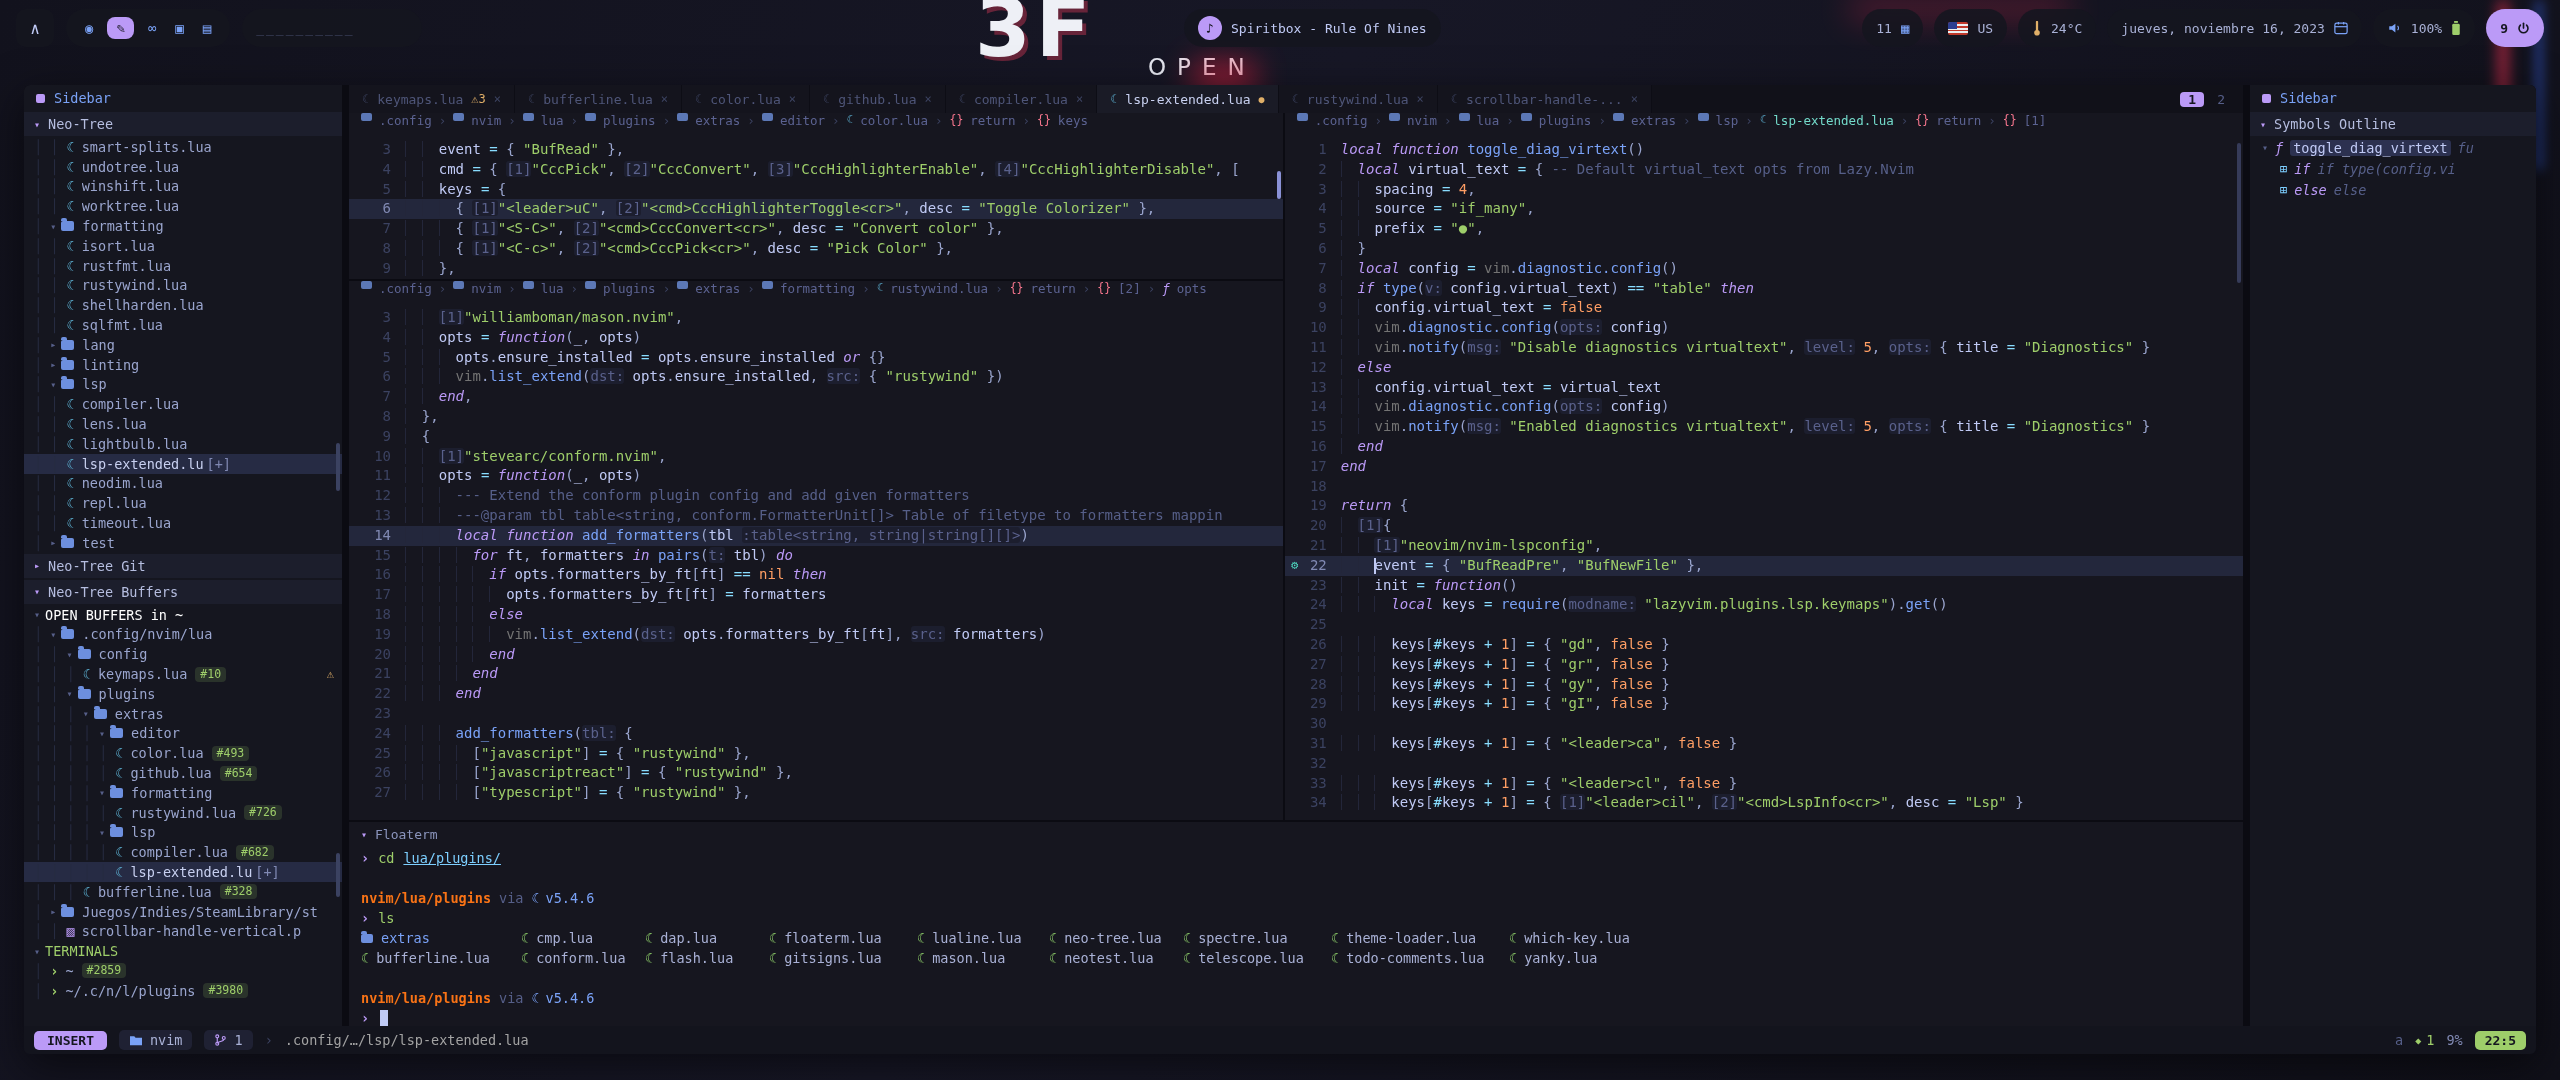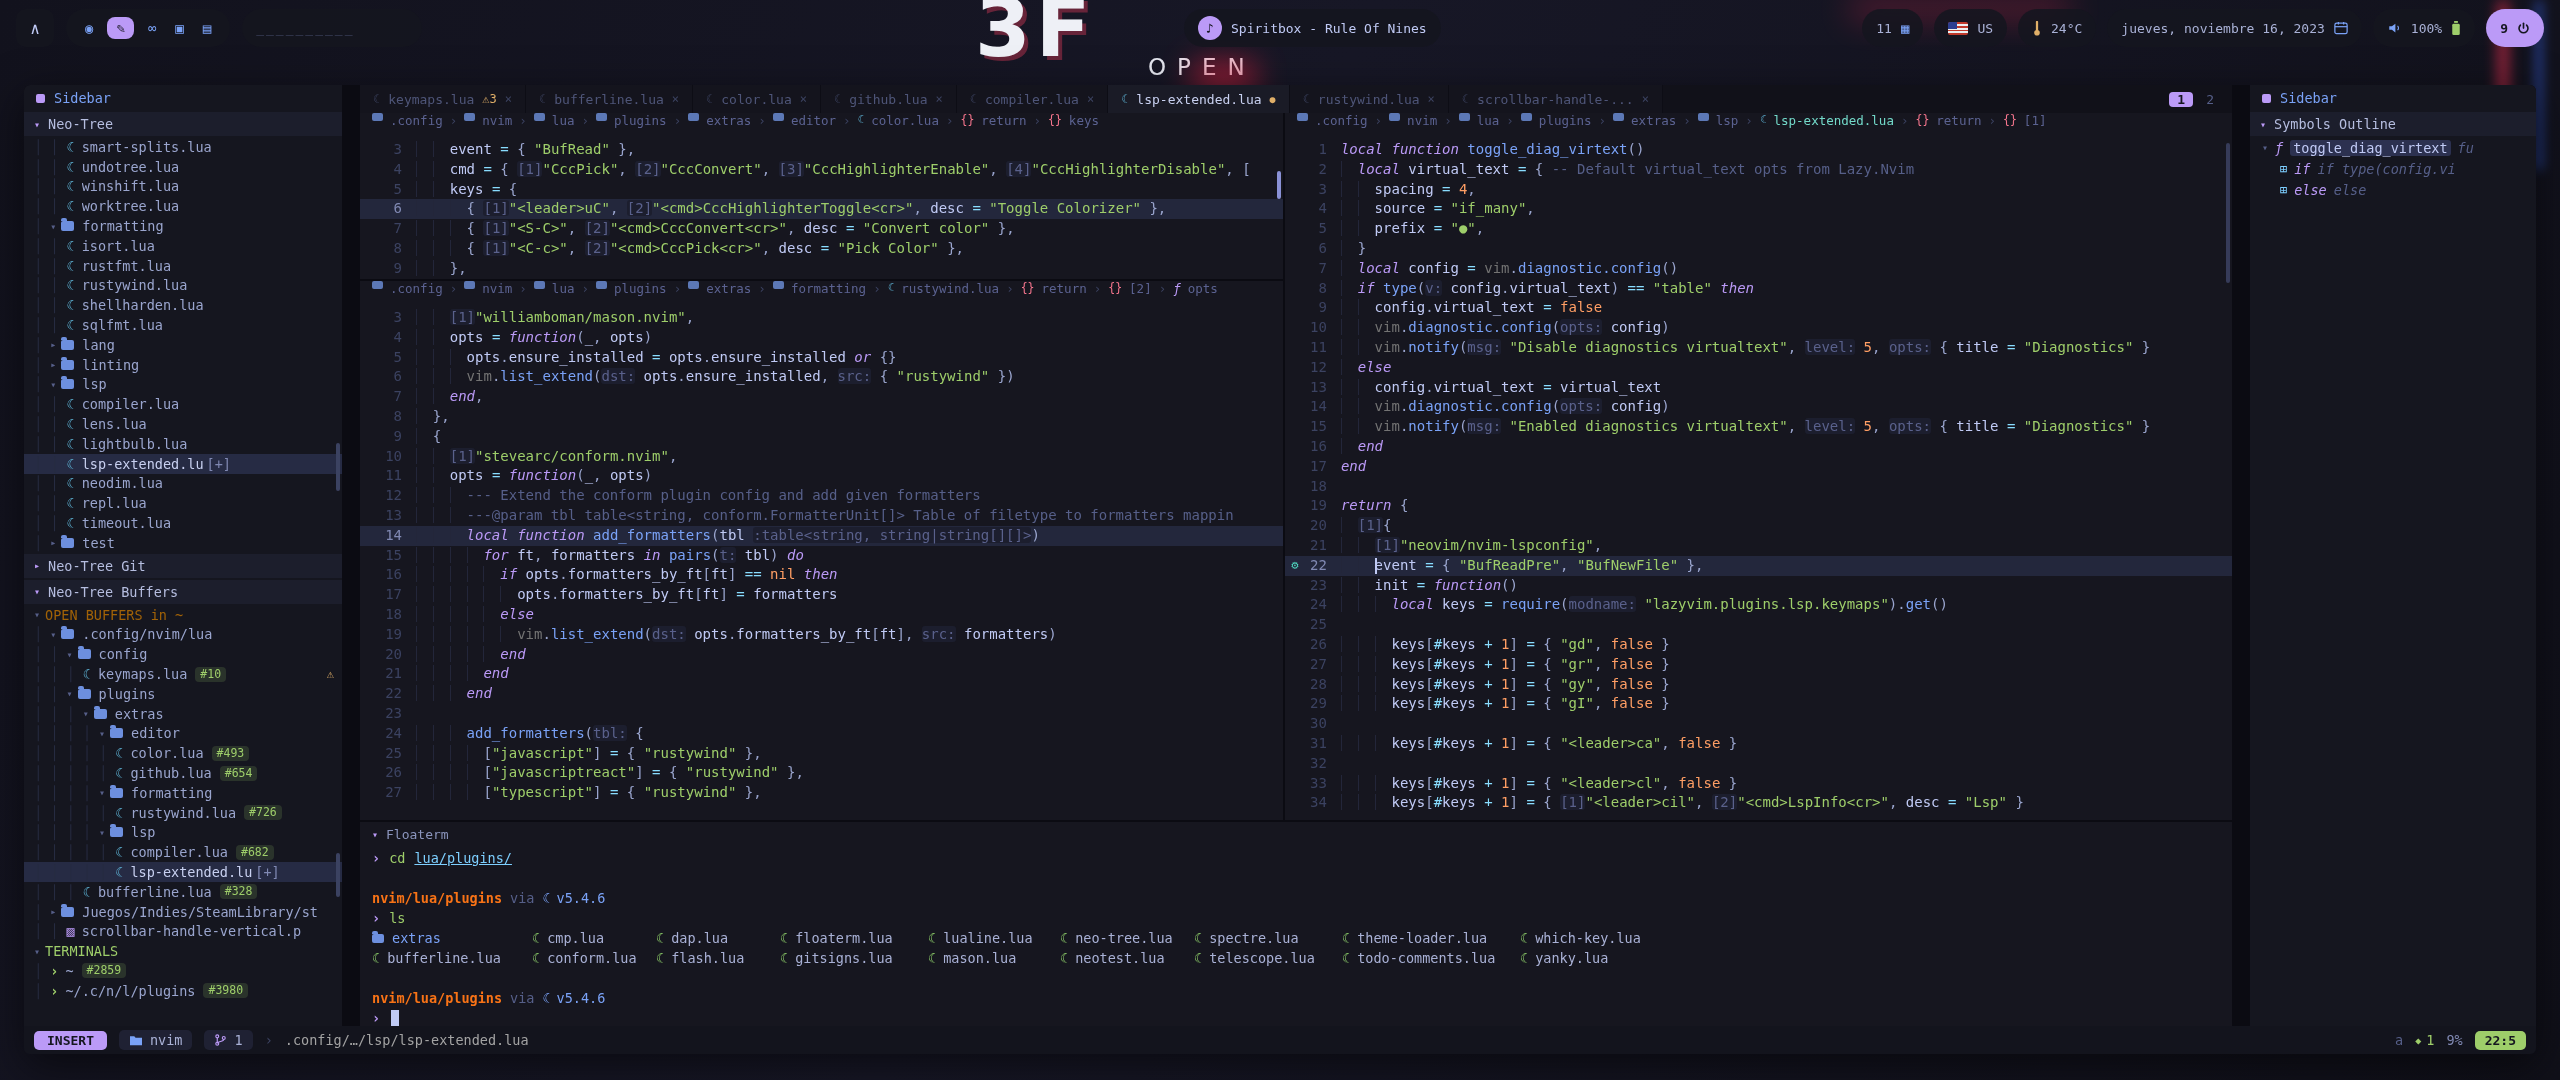--- a/index.html
+++ b/index.html
@@ -25,21 +25,21 @@
   .music{position:absolute;left:1168px;top:2px}
   .disc{width:24px;height:24px;border-radius:50%;background:#bb9af7;color:#15161f;display:flex;align-items:center;justify-content:center;font-size:13px;flex:none}
   .music .mtitle{color:#c0caf5}
   .tb-right{margin-left:auto;display:flex;gap:11px;align-items:center}
   .gridic{color:#7aa2f7;font-size:14px}
   .flag{width:20px;height:13px;border-radius:2px;position:relative;overflow:hidden;background:repeating-linear-gradient(180deg,#c0392b 0 1.9px,#ecf0f1 1.9px 3.8px)}
   .flag::after{content:"";position:absolute;left:0;top:0;width:9px;height:7px;background:#2c3e90}
   .pill.power{background:#bb9af7;color:#15161f;font-weight:bold}
   
   .winstack{position:absolute;left:24px;right:24px;top:85px;bottom:26px;display:flex;flex-direction:column;z-index:4;border-radius:6px;overflow:hidden;box-shadow:0 12px 44px rgba(0,0,0,.55)}
-  .cols{flex:1;min-height:0;display:flex;gap:18px;background:#0b0b12}
+  .cols{flex:1;min-height:0;display:flex;gap:7px;background:#0b0b12}
   .sbar{width:318px;flex:none;background:#15161f;position:relative;overflow:hidden;display:flex;flex-direction:column}
   .sbar.right{width:286px}
   .editor{flex:1;min-width:0;display:flex;flex-direction:column;background:#15161f}
   
   .winbar{height:26px;flex:none;display:flex;align-items:center;gap:9px;padding:0 12px;color:#7aa2f7;font-size:13.5px}
   .wbdot{width:9px;height:9px;border-radius:2px;background:#bb9af7;flex:none}
   .sec-h{height:24px;flex:none;display:flex;align-items:center;gap:8px;padding:0 10px;background:#1c1e2c;color:#b6bee0;font-size:13.5px;margin:1px 0}
   .sec-h .chev{font-size:10px;color:#bb9af7}
   
   .tree{font-size:13.5px}
@@ -47,21 +47,21 @@
   .trow.current{background:#262b44;color:#c8d0f0}
   .guide{color:#262b41}
   .chevt{color:#565f89;font-size:10px;margin-right:5px;flex:none}
   .licon{color:#5db2d4;margin-right:7px;flex:none}
   .iicon{color:#bb9af7;margin-right:7px;flex:none}
   .ticon-term{color:#9ece6a;margin-right:7px;flex:none;font-weight:bold}
   .fic{width:13px;height:10px;background:#6d8fde;border-radius:2px;position:relative;display:inline-block;margin-right:8px;flex:none}
   .fic::before{content:"";position:absolute;top:-3px;left:0;width:6px;height:3px;background:inherit;border-radius:2px 2px 0 0}
   .fic.sm{width:12px;height:9px}
   .tlab{overflow:hidden;text-overflow:ellipsis}
-  .tlab.muted{color:#a16207}
+  .tlab.muted{color:#ffffff}
   .tlab.green{color:#9ece6a}
   .suffix{color:#8089b3;margin-left:3px}
   .nbadge{margin-left:8px;background:rgba(158,206,106,.16);color:#9ece6a;font-size:11.5px;padding:0 5px;border-radius:4px;line-height:15px;flex:none}
   .warnic{margin-left:auto;color:#e0af68;font-size:12px}
   .sb-thumb{position:absolute;right:2px;width:4px;border-radius:2px;background:#3b4261}
   
   .tabbar{height:28px;flex:none;background:#111119;display:flex;align-items:stretch;overflow:hidden}
   .tab{display:flex;align-items:center;gap:8px;padding:0 13px;font-size:13px;color:#4e5578;background:#14141d;border-right:1px solid #0d0d15;white-space:nowrap}
   .tab .ticn{color:#3d4463;font-size:12px}
   .tab.active{background:#1a1b26;color:#c8d0f0}

